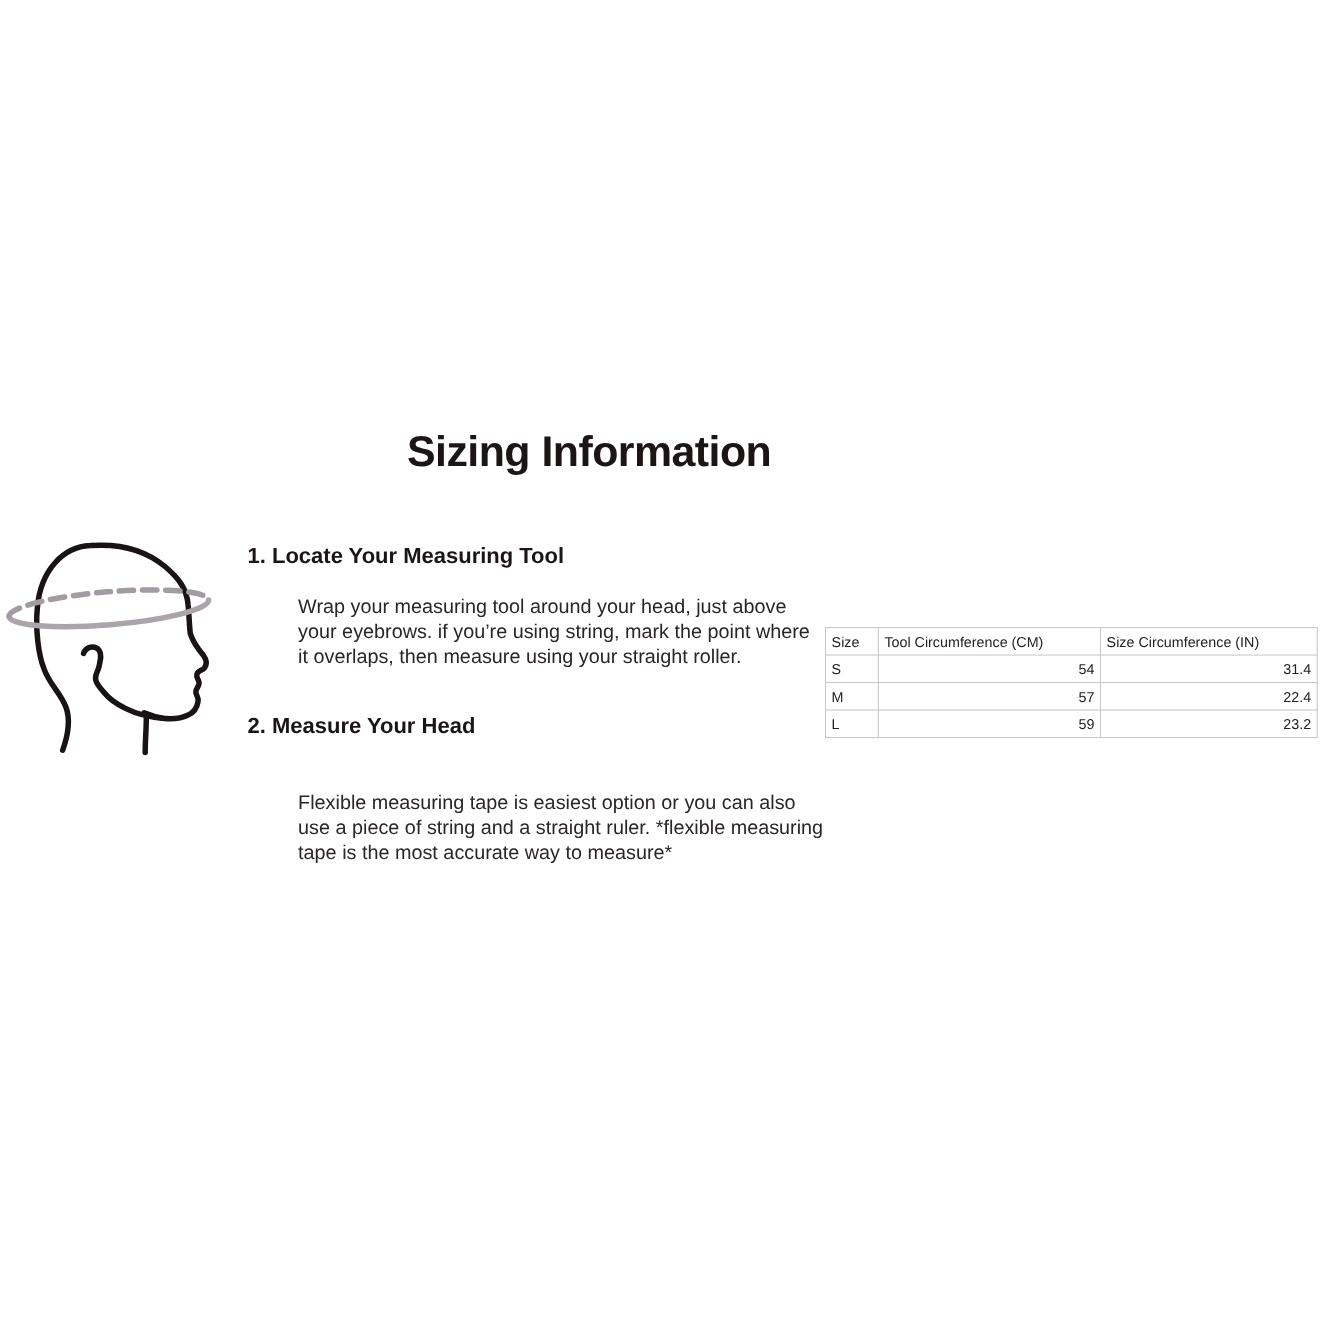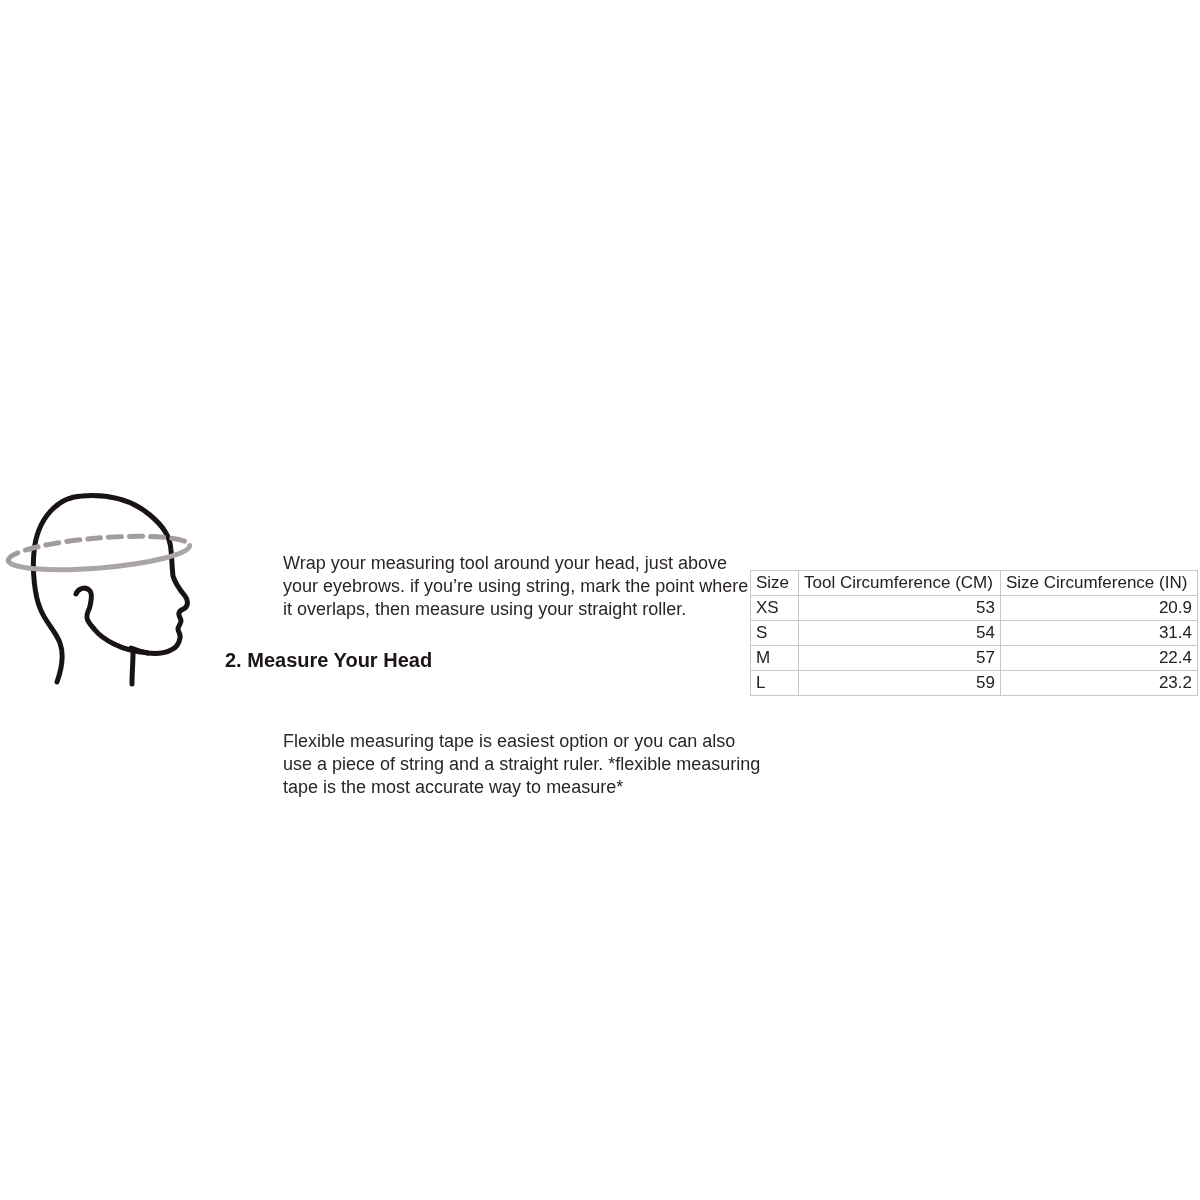--- a/index.html
+++ b/index.html
@@ -23,34 +23,34 @@
   .head-line{stroke:#191314;stroke-width:5;}
   .band-solid{stroke:#aba5ab;stroke-width:5;}
   .band-dashed{stroke:#a29ba2;stroke-width:5;stroke-dasharray:13 8;}
 
   .step-heading{
     position:absolute;margin:0;
     font-size:20px;font-weight:700;color:#1b1515;
     white-space:nowrap;line-height:22px;
   }
   .step-body{
-    position:absolute;margin:16px;
+    position:absolute;margin:4px;
     font-size:18px;font-weight:400;color:#2b2525;
     line-height:23px;width:478px;
   }
   .h1pos{left:225px;top:495px;}
   .p1pos{left:267px;top:536px;}
   .h2pos{left:225px;top:649px;}
   .p2pos{left:267px;top:714px;}
 
   .size-table{
     position:absolute;left:750px;top:570px;
     border-collapse:collapse;table-layout:fixed;
     width:447px;
-    font-size:17px;color:#262020;
+    font-size:13px;color:#262020;
     background:#ffffff;
   }
   .size-table th,.size-table td{
     border:1px solid #c8c8c8;
     height:24px;
     padding:0 5px;
     font-weight:400;
     overflow:hidden;white-space:nowrap;
   }
   .size-table th{text-align:left;}
@@ -58,20 +58,21 @@
   .col-cm{width:202px;}
   .col-in{width:197px;}
   .cell-size{text-align:left;}
   .cell-num{text-align:right;padding-right:6px;}
 </style>
 </head>
 <body>
 
 <div class="page">
 
+  <h1 class="title">Sizing Information</h1>
 
   <svg class="head-art" viewBox="0 0 212 212" aria-hidden="true">
 
     <path class="head-line" d="M 57 197
              C 62 183, 64 169, 60 158
              C 55 145, 45 137, 40 123
              C 35 111, 32 87, 34 67
              C 37 33, 58 12, 82 11
              C 108 9, 132 15, 150 30
              C 163 41, 170 51, 171 65
@@ -95,44 +96,40 @@
              C 88 138, 92 141, 95 145
              C 99 150, 106 155, 114 159
              C 124 164, 136 167, 148 168" stroke="#191314"></path>
 
     <g transform="rotate(-4.7 99 68)">
       <path class="band-solid" d="M 8 68 A 91 15 0 0 0 190 68" stroke="#aba5ab"></path>
       <path class="band-dashed" d="M 8 68 A 91 15 0 0 1 190 68" stroke="#a29ba2"></path>
     </g>
   </svg>
 
+  <h2 class="step-heading h1pos">1. Locate Your Measuring Tool</h2>
   <p class="step-body p1pos">Wrap your measuring tool around your head, just above your eyebrows. if you’re using string, mark the point where it overlaps, then measure using your straight roller.</p>
 
   <h2 class="step-heading h2pos">2. Measure Your Head</h2>
   <p class="step-body p2pos">Flexible measuring tape is easiest option or you can also use a piece of string and a straight ruler. *flexible measuring tape is the most accurate way to measure*</p>
 
   <table class="size-table">
     <colgroup>
       <col class="col-size">
         <col class="col-cm">
         <col class="col-in">
     </colgroup>
     <thead>
       <tr>
         <th>Size</th>
         <th>Tool Circumference (CM)</th>
         <th>Size Circumference (IN)</th>
       </tr>
     </thead>
     <tbody>
-      <tr>
-        <td class="cell-size">XS</td>
-        <td class="cell-num">53</td>
-        <td class="cell-num">20.9</td>
-      </tr>
       <tr>
         <td class="cell-size">S</td>
         <td class="cell-num">54</td>
         <td class="cell-num">31.4</td>
       </tr>
       <tr>
         <td class="cell-size">M</td>
         <td class="cell-num">57</td>
         <td class="cell-num">22.4</td>
       </tr>

